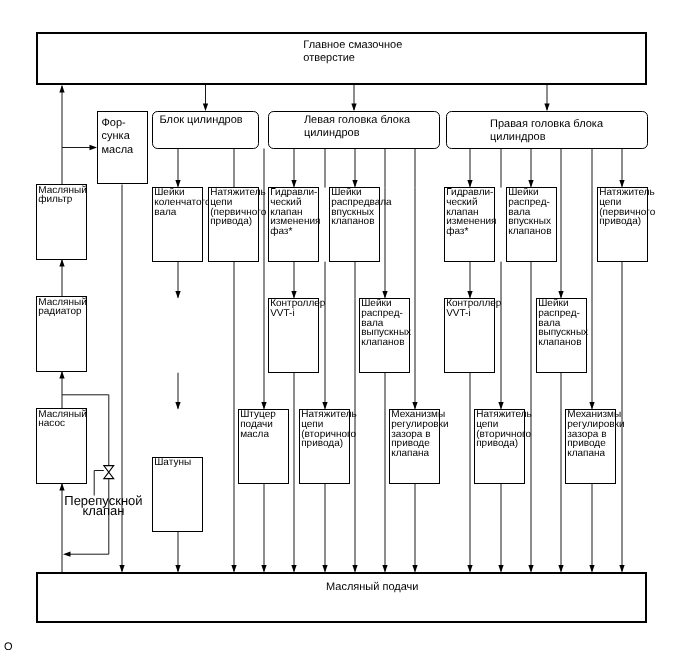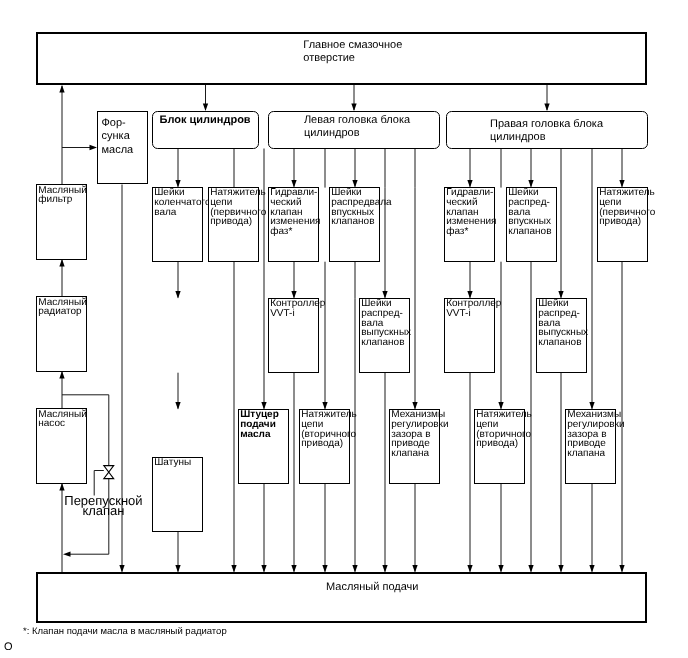--- a/index.html
+++ b/index.html
@@ -127,21 +127,21 @@
   <div class="node big" style="left:36px;top:31.8px;width:611px;height:53.1px;"></div>
   <div class="t hdr abs" style="left:303.3px;top:39.2px;">Главное смазочное
 отверстие</div>
 
   <div class="node" style="left:97px;top:110.5px;width:51px;height:73.5px;"></div>
   <div class="t hdr abs" style="left:101.5px;top:116.5px;line-height:13.6px;">Фор-
 сунка
 масла</div>
 
   <div class="node rounded" style="left:152px;top:111px;width:107px;height:37.5px;"></div>
-  <div class="t hdr abs" style="left:159.5px;top:113.6px;font-weight:bold;">Блок цилиндров</div>
+  <div class="t hdr abs" style="left:159.5px;top:113.6px;">Блок цилиндров</div>
 
   <div class="node rounded" style="left:268px;top:111px;width:171.5px;height:37.5px;"></div>
   <div class="t hdr abs" style="left:303.9px;top:114.1px;">Левая головка блока
 цилиндров</div>
 
   <div class="node rounded" style="left:445.7px;top:111px;width:202.3px;height:37.5px;"></div>
   <div class="t hdr abs" style="left:490px;top:118px;">Правая головка блока
 цилиндров</div>
 
   <div class="node" style="left:36px;top:184.2px;width:51px;height:75.7px;">
@@ -220,21 +220,21 @@
 клапанов</div>
   </div>
 
   <div class="node" style="left:36px;top:408.1px;width:51px;height:75.7px;">
     <div class="t">Масляный
 насос</div>
   </div>
   <div class="node" style="left:152px;top:408.8px;width:51px;height:75.7px;margin-top:48px;">
     <div class="t">Шатуны</div>
   </div>
-  <div class="node" style="left:238px;top:408.8px;width:51px;height:75.7px;font-weight:bold;">
+  <div class="node" style="left:238px;top:408.8px;width:51px;height:75.7px;">
     <div class="t">Штуцер
 подачи
 масла</div>
   </div>
   <div class="node" style="left:299px;top:408.8px;width:51px;height:75.7px;">
     <div class="t">Натяжитель
 цепи
 (вторичного
 привода)</div>
   </div>
@@ -258,15 +258,14 @@
 приводе
 клапана</div>
   </div>
 
   <div class="node big" style="left:36px;top:571.7px;width:611px;height:51.3px;"></div>
   <div class="t hdr abs" style="left:326px;top:581.2px;">Масляный подачи</div>
 
   <div class="note" style="left:64.3px;top:496.3px;font-size:13px;line-height:9.7px;white-space:pre-line;text-align:center;">Перепускной
 клапан</div>
 
-  <div class="note" style="left:23px;top:626px;">*: Клапан подачи масла в масляный радиатор</div>
   <div class="note" style="left:4px;top:641px;font-size:11px;">O</div>
 </div>
 
 </body></html>

